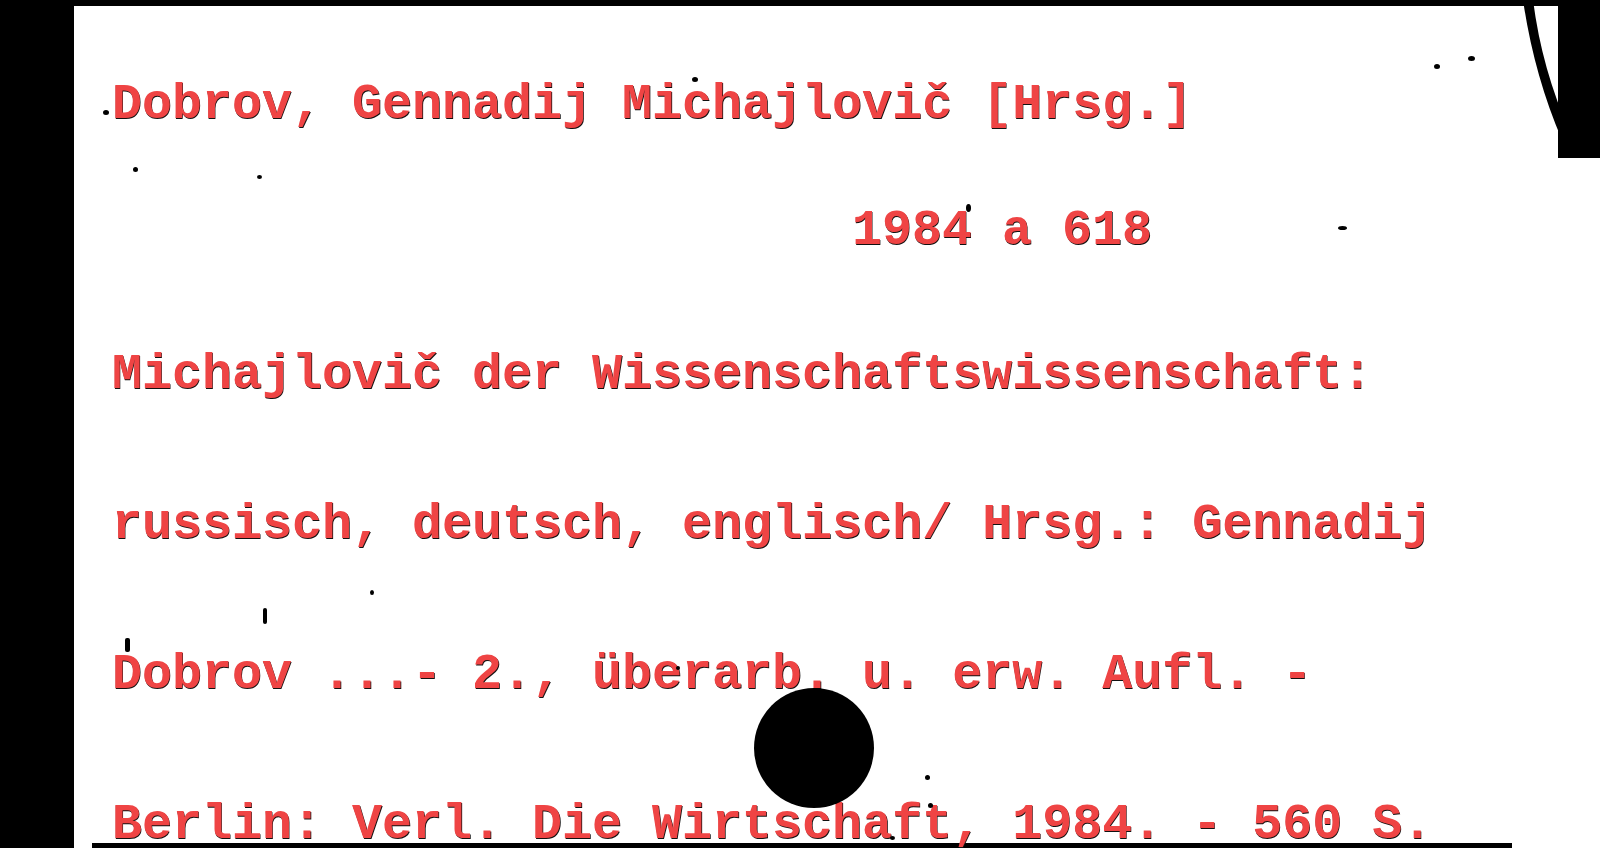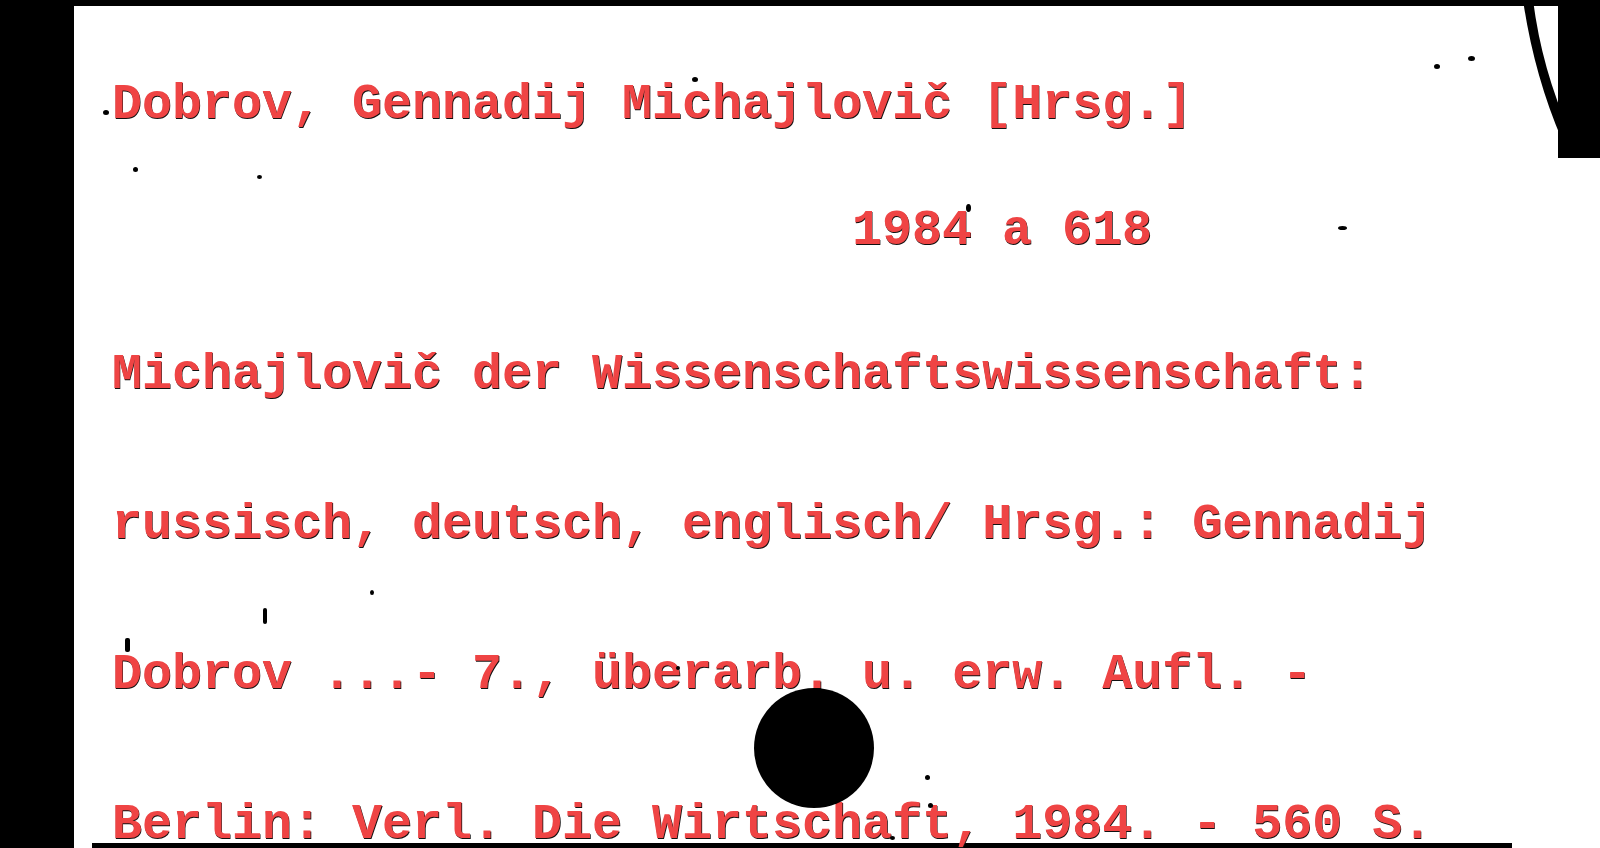--- a/index.html
+++ b/index.html
@@ -65,21 +65,21 @@
   <svg class="curl-svg" width="100" height="170" viewBox="0 0 100 170">
     <path d="M 23 0 Q 34 75 62 140 L 70 132 Q 42 70 33 0 Z" fill="#000"></path>
   </svg>
 
   <div class="typed heading">Dobrov, Gennadij Michajlovič [Hrsg.]</div>
   <div class="typed callnum">1984 a 618</div>
 
   <div class="typed bodyblock">
     <div class="line">Michajlovič der Wissenschaftswissenschaft:</div>
     <div class="line">russisch, deutsch, englisch/ Hrsg.: Gennadij</div>
-    <div class="line">Dobrov ...- 7., überarb. u. erw. Aufl. -</div>
+    <div class="line">Dobrov ...- 2., überarb. u. erw. Aufl. -</div>
     <div class="line">Berlin: Verl. Die Wirtschaft, 1984. - 560 S.</div>
     
     
   </div>
 
   <div class="hole"></div>
 
   <div class="speck" style="left:103px; top:110px; width:6px; height:5px;"></div>
   <div class="speck" style="left:133px; top:167px; width:5px; height:5px;"></div>
   <div class="speck" style="left:257px; top:175px; width:5px; height:4px;"></div>

